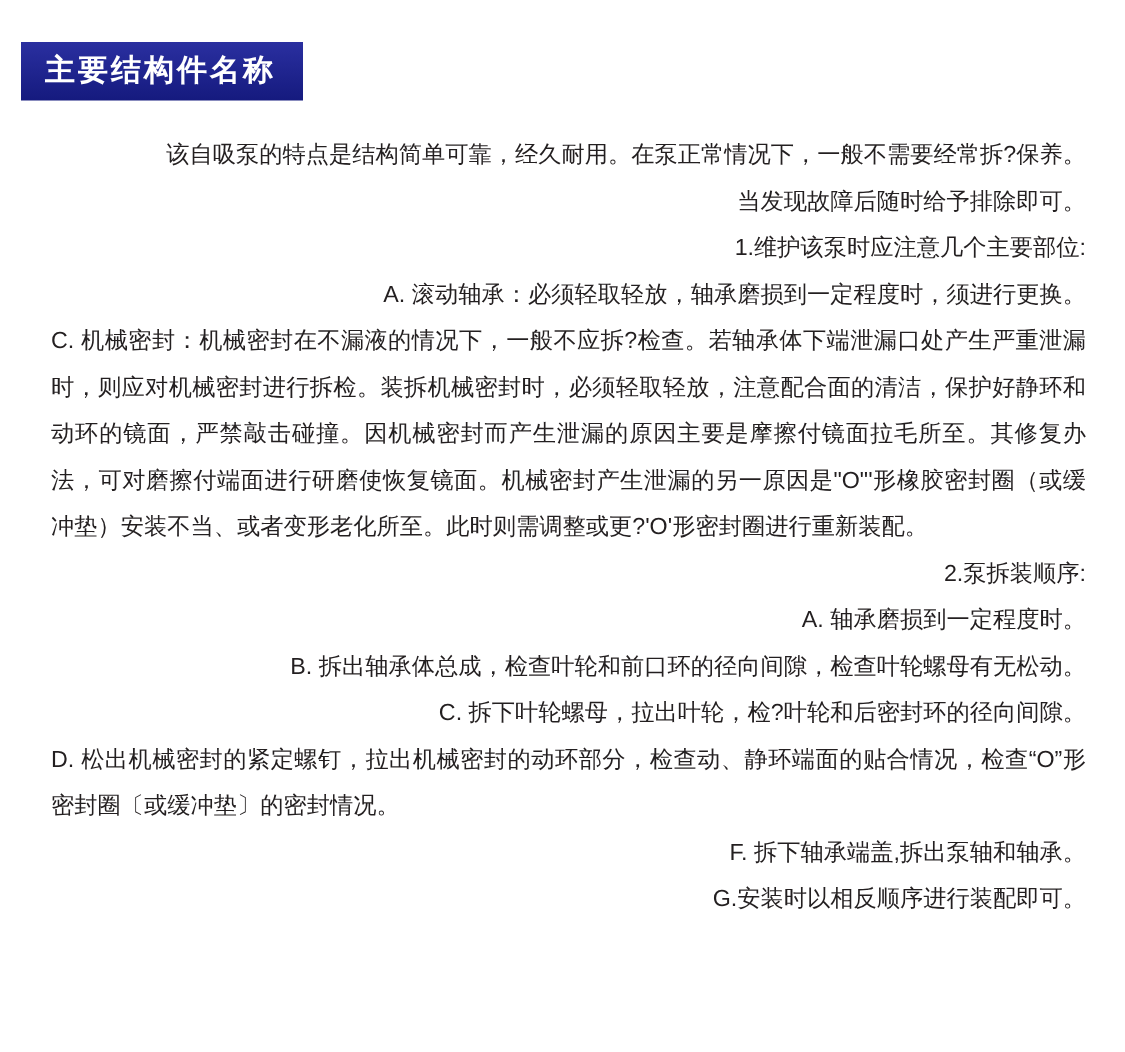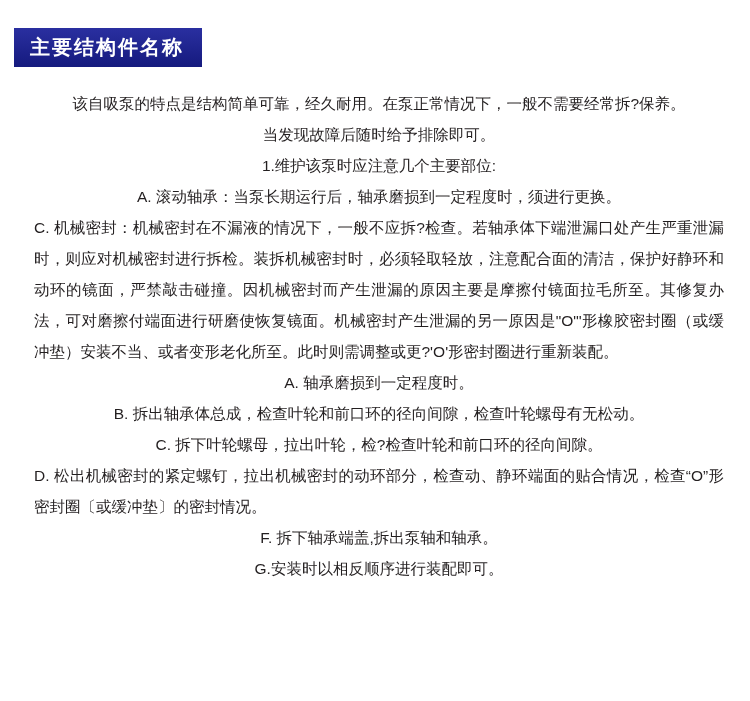--- a/index.html
+++ b/index.html
@@ -39,42 +39,43 @@
     position: absolute;
     left: 34px;
     top: 72px;
     width: 690px;
     font-size: 15.5px;
     line-height: 31px;
     color: #231f20;
   }
   .para {
     margin: 0;
-    text-align: center;
+    text-align: right;
     white-space: normal;
   }
   .para.flow {
     text-align: justify;
     text-justify: inter-ideograph;
   }
 </style>
 </head>
 <body>
 
 <div class="page">
 
   <div class="title-banner">主要结构件名称</div>
 
   <div class="body-text">
     <p class="para">该自吸泵的特点是结构简单可靠，经久耐用。在泵正常情况下，一般不需要经常拆?保养。</p>
     <p class="para">当发现故障后随时给予排除即可。</p>
     <p class="para">1.维护该泵时应注意几个主要部位:</p>
-    <p class="para">A. 滚动轴承：当泵长期运行后，轴承磨损到一定程度时，须进行更换。</p>
+    <p class="para">A. 滚动轴承：必须轻取轻放，轴承磨损到一定程度时，须进行更换。</p>
     <p class="para flow">C. 机械密封：机械密封在不漏液的情况下，一般不应拆?检查。若轴承体下端泄漏口处产生严重泄漏时，则应对机械密封进行拆检。装拆机械密封时，必须轻取轻放，注意配合面的清洁，保护好静环和动环的镜面，严禁敲击碰撞。因机械密封而产生泄漏的原因主要是摩擦付镜面拉毛所至。其修复办法，可对磨擦付端面进行研磨使恢复镜面。机械密封产生泄漏的另一原因是"O"'形橡胶密封圈（或缓冲垫）安装不当、或者变形老化所至。此时则需调整或更?'O'形密封圈进行重新装配。</p>
+    <p class="para">2.泵拆装顺序:</p>
     <p class="para">A. 轴承磨损到一定程度时。</p>
     <p class="para">B. 拆出轴承体总成，检查叶轮和前口环的径向间隙，检查叶轮螺母有无松动。</p>
-    <p class="para">C. 拆下叶轮螺母，拉出叶轮，检?检查叶轮和前口环的径向间隙。</p>
+    <p class="para">C. 拆下叶轮螺母，拉出叶轮，检?叶轮和后密封环的径向间隙。</p>
     <p class="para flow">D. 松出机械密封的紧定螺钉，拉出机械密封的动环部分，检查动、静环端面的贴合情况，检查“O”形密封圈〔或缓冲垫〕的密封情况。</p>
     <p class="para">F. 拆下轴承端盖,拆出泵轴和轴承。</p>
     <p class="para">G.安装时以相反顺序进行装配即可。</p>
   </div>
 
 </div>
 
 </body></html>

